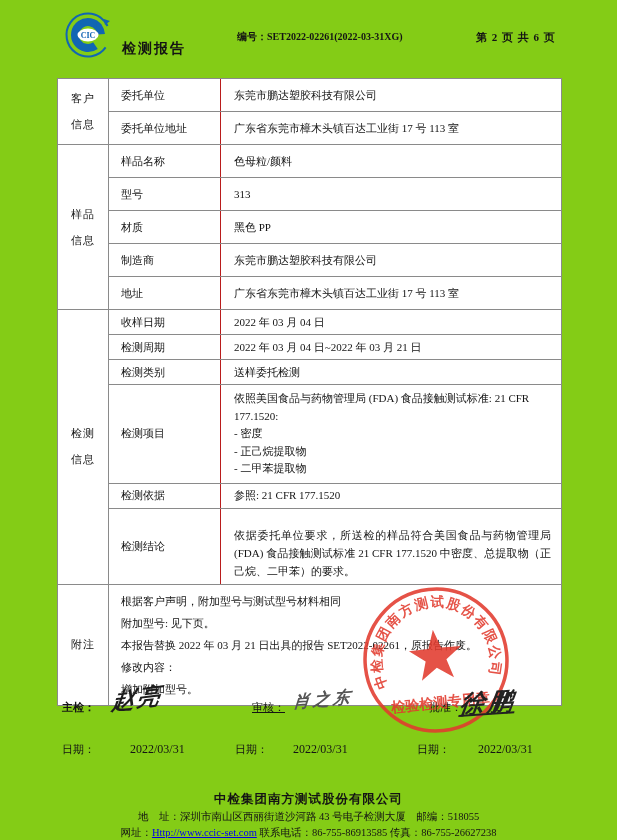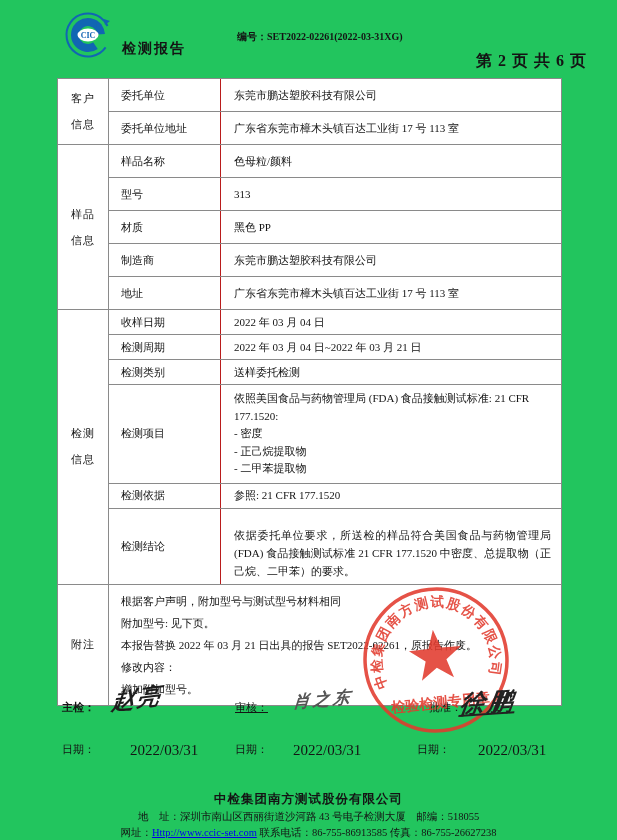--- a/index.html
+++ b/index.html
@@ -1,23 +1,23 @@
 <!DOCTYPE html>
 <html><head>
 <meta charset="utf-8">
 <style>
   html,body{margin:0;padding:0;background:#fff;}
-  .page{position:relative;width:617px;height:840px;background:#22c55e;overflow:hidden;
+  .page{position:relative;width:617px;height:840px;background:#84cc16;overflow:hidden;
         font-family:"Liberation Serif","DejaVu Serif",serif;color:#141414;}
 
   
   .hdr-logo{position:absolute;left:64px;top:11px;width:48px;height:48px;}
   .hdr-title{position:absolute;left:122px;top:40px;font-size:14px;font-weight:bold;letter-spacing:2px;}
   .hdr-no{position:absolute;left:237px;top:30px;font-size:10px;font-weight:bold;white-space:nowrap;}
-  .hdr-page{position:absolute;left:476px;top:30px;font-size:16px;font-weight:bold;letter-spacing:1px;white-space:nowrap;margin-top:21px;}
+  .hdr-page{position:absolute;left:476px;top:30px;font-size:11px;font-weight:bold;letter-spacing:1px;white-space:nowrap;}
 
   
   .tbl{position:absolute;left:57px;top:78px;width:503px;border:1px solid #8a8a8a;background:#fff;}
   .section{display:flex;border-top:1px solid #8a8a8a;}
   .section:first-child{border-top:none;}
   .cat{width:50px;min-width:50px;border-right:1px solid #8a8a8a;display:flex;flex-direction:column;
        justify-content:center;align-items:center;gap:11px;font-size:11px;}
   .cat span{letter-spacing:1px;}
   .rows{flex:1;display:flex;flex-direction:column;}
   .row{display:flex;border-top:1px solid #8a8a8a;}
@@ -35,21 +35,21 @@
   .stamp{position:absolute;left:360px;top:584px;width:152px;height:152px;z-index:5;
          pointer-events:none;opacity:.88;transform:rotate(-6deg);}
 
   
   .sig-label{position:absolute;font-size:11px;z-index:2;}
   .sig{position:absolute;z-index:6;font-style:italic;font-weight:bold;white-space:nowrap;}
   .sig1{left:112px;top:683px;font-size:23px;transform:rotate(-7deg) skewX(-14deg);letter-spacing:2px;color:#1c1c1c;}
   .sig2{left:293px;top:688px;font-size:17px;transform:rotate(-5deg) skewX(-10deg);letter-spacing:3px;color:#555;}
   .sig3{left:460px;top:686px;font-size:25px;transform:rotate(-4deg) skewX(-12deg);letter-spacing:3px;color:#222;text-decoration:underline;}
   .date-label{position:absolute;top:742px;font-size:11px;}
-  .date-val{position:absolute;top:742px;font-size:15px;white-space:nowrap;}
+  .date-val{position:absolute;top:742px;font-size:12px;white-space:nowrap;}
 
   
   .footer{position:absolute;left:0;width:617px;top:791px;text-align:center;}
   .f-company{font-size:12.5px;font-weight:bold;letter-spacing:1px;}
   .f-line{font-size:10.5px;margin-top:2px;white-space:nowrap;}
   .f-link{color:#0000ee;text-decoration:underline;}
 </style>
 </head>
 <body>
 
@@ -173,21 +173,21 @@
     <path id="sealArc" d="M 24,94 A 54,54 0 1 1 126,94" fill="none"></path>
     <text font-size="13.5" fill="#e23b2e" font-weight="bold" letter-spacing="1.5" font-family="Liberation Serif, serif">
       <textPath href="#sealArc" startOffset="50%" text-anchor="middle">中检集团南方测试股份有限公司</textPath>
     </text>
     <polygon fill="#e23b2e" points="75,45 68.7,63.3 49.3,63.7 64.7,75.3 59.1,93.8 75,82.8 90.9,93.8 85.3,75.3 100.7,63.7 81.3,63.3"></polygon>
     <text x="75" y="122" font-size="14" fill="#e23b2e" font-weight="bold" text-anchor="middle" font-family="Liberation Serif, serif">检验检测专用章</text>
   </svg>
 
   <span class="sig-label" style="left:62px;top:700px;font-weight:bold;">主检：</span>
   <span class="sig sig1">赵亮</span>
-  <span class="sig-label" style="left:235px;top:700px;text-decoration:underline;">审核：</span>
+  <span class="sig-label" style="left:252px;top:700px;text-decoration:underline;">审核：</span>
   <span class="sig sig2">肖之东</span>
   <span class="sig-label" style="left:417px;top:700px;margin-left:12px;">批准：</span>
   <span class="sig sig3">徐鹏</span>
 
   <span class="date-label" style="left:62px;">日期：</span>
   <span class="date-val" style="left:130px;">2022/03/31</span>
   <span class="date-label" style="left:235px;">日期：</span>
   <span class="date-val" style="left:293px;">2022/03/31</span>
   <span class="date-label" style="left:417px;">日期：</span>
   <span class="date-val" style="left:478px;">2022/03/31</span>

